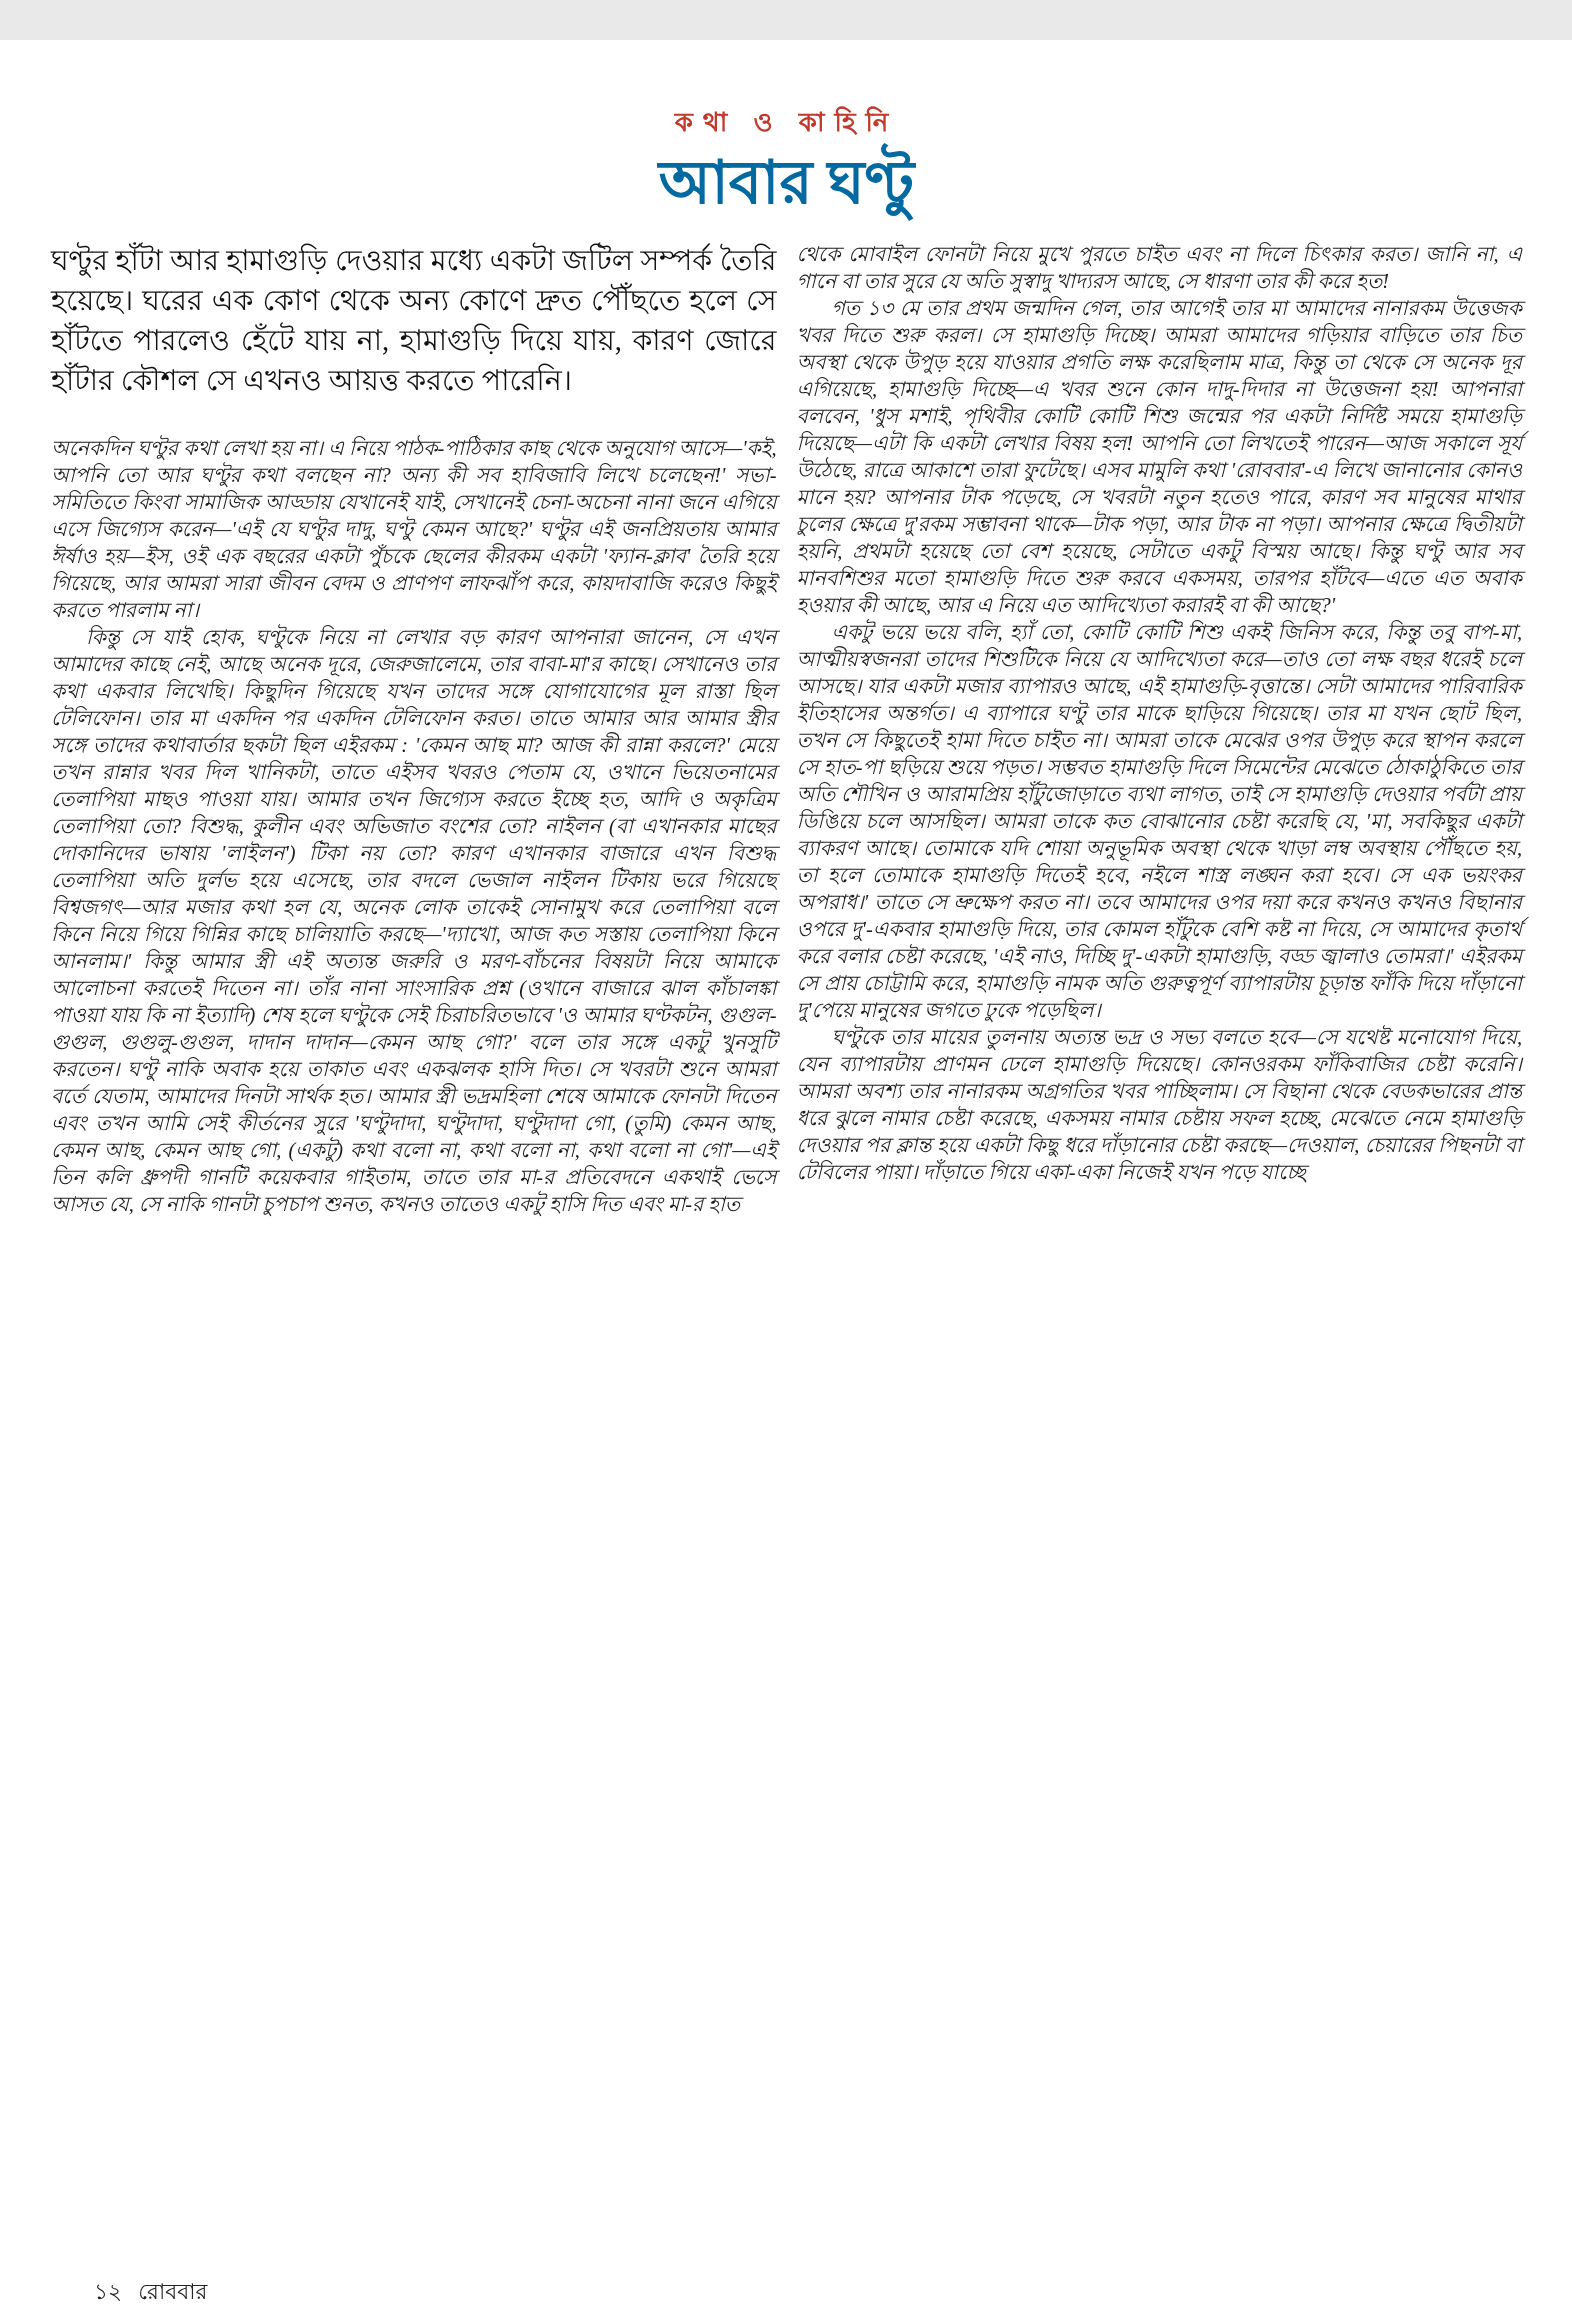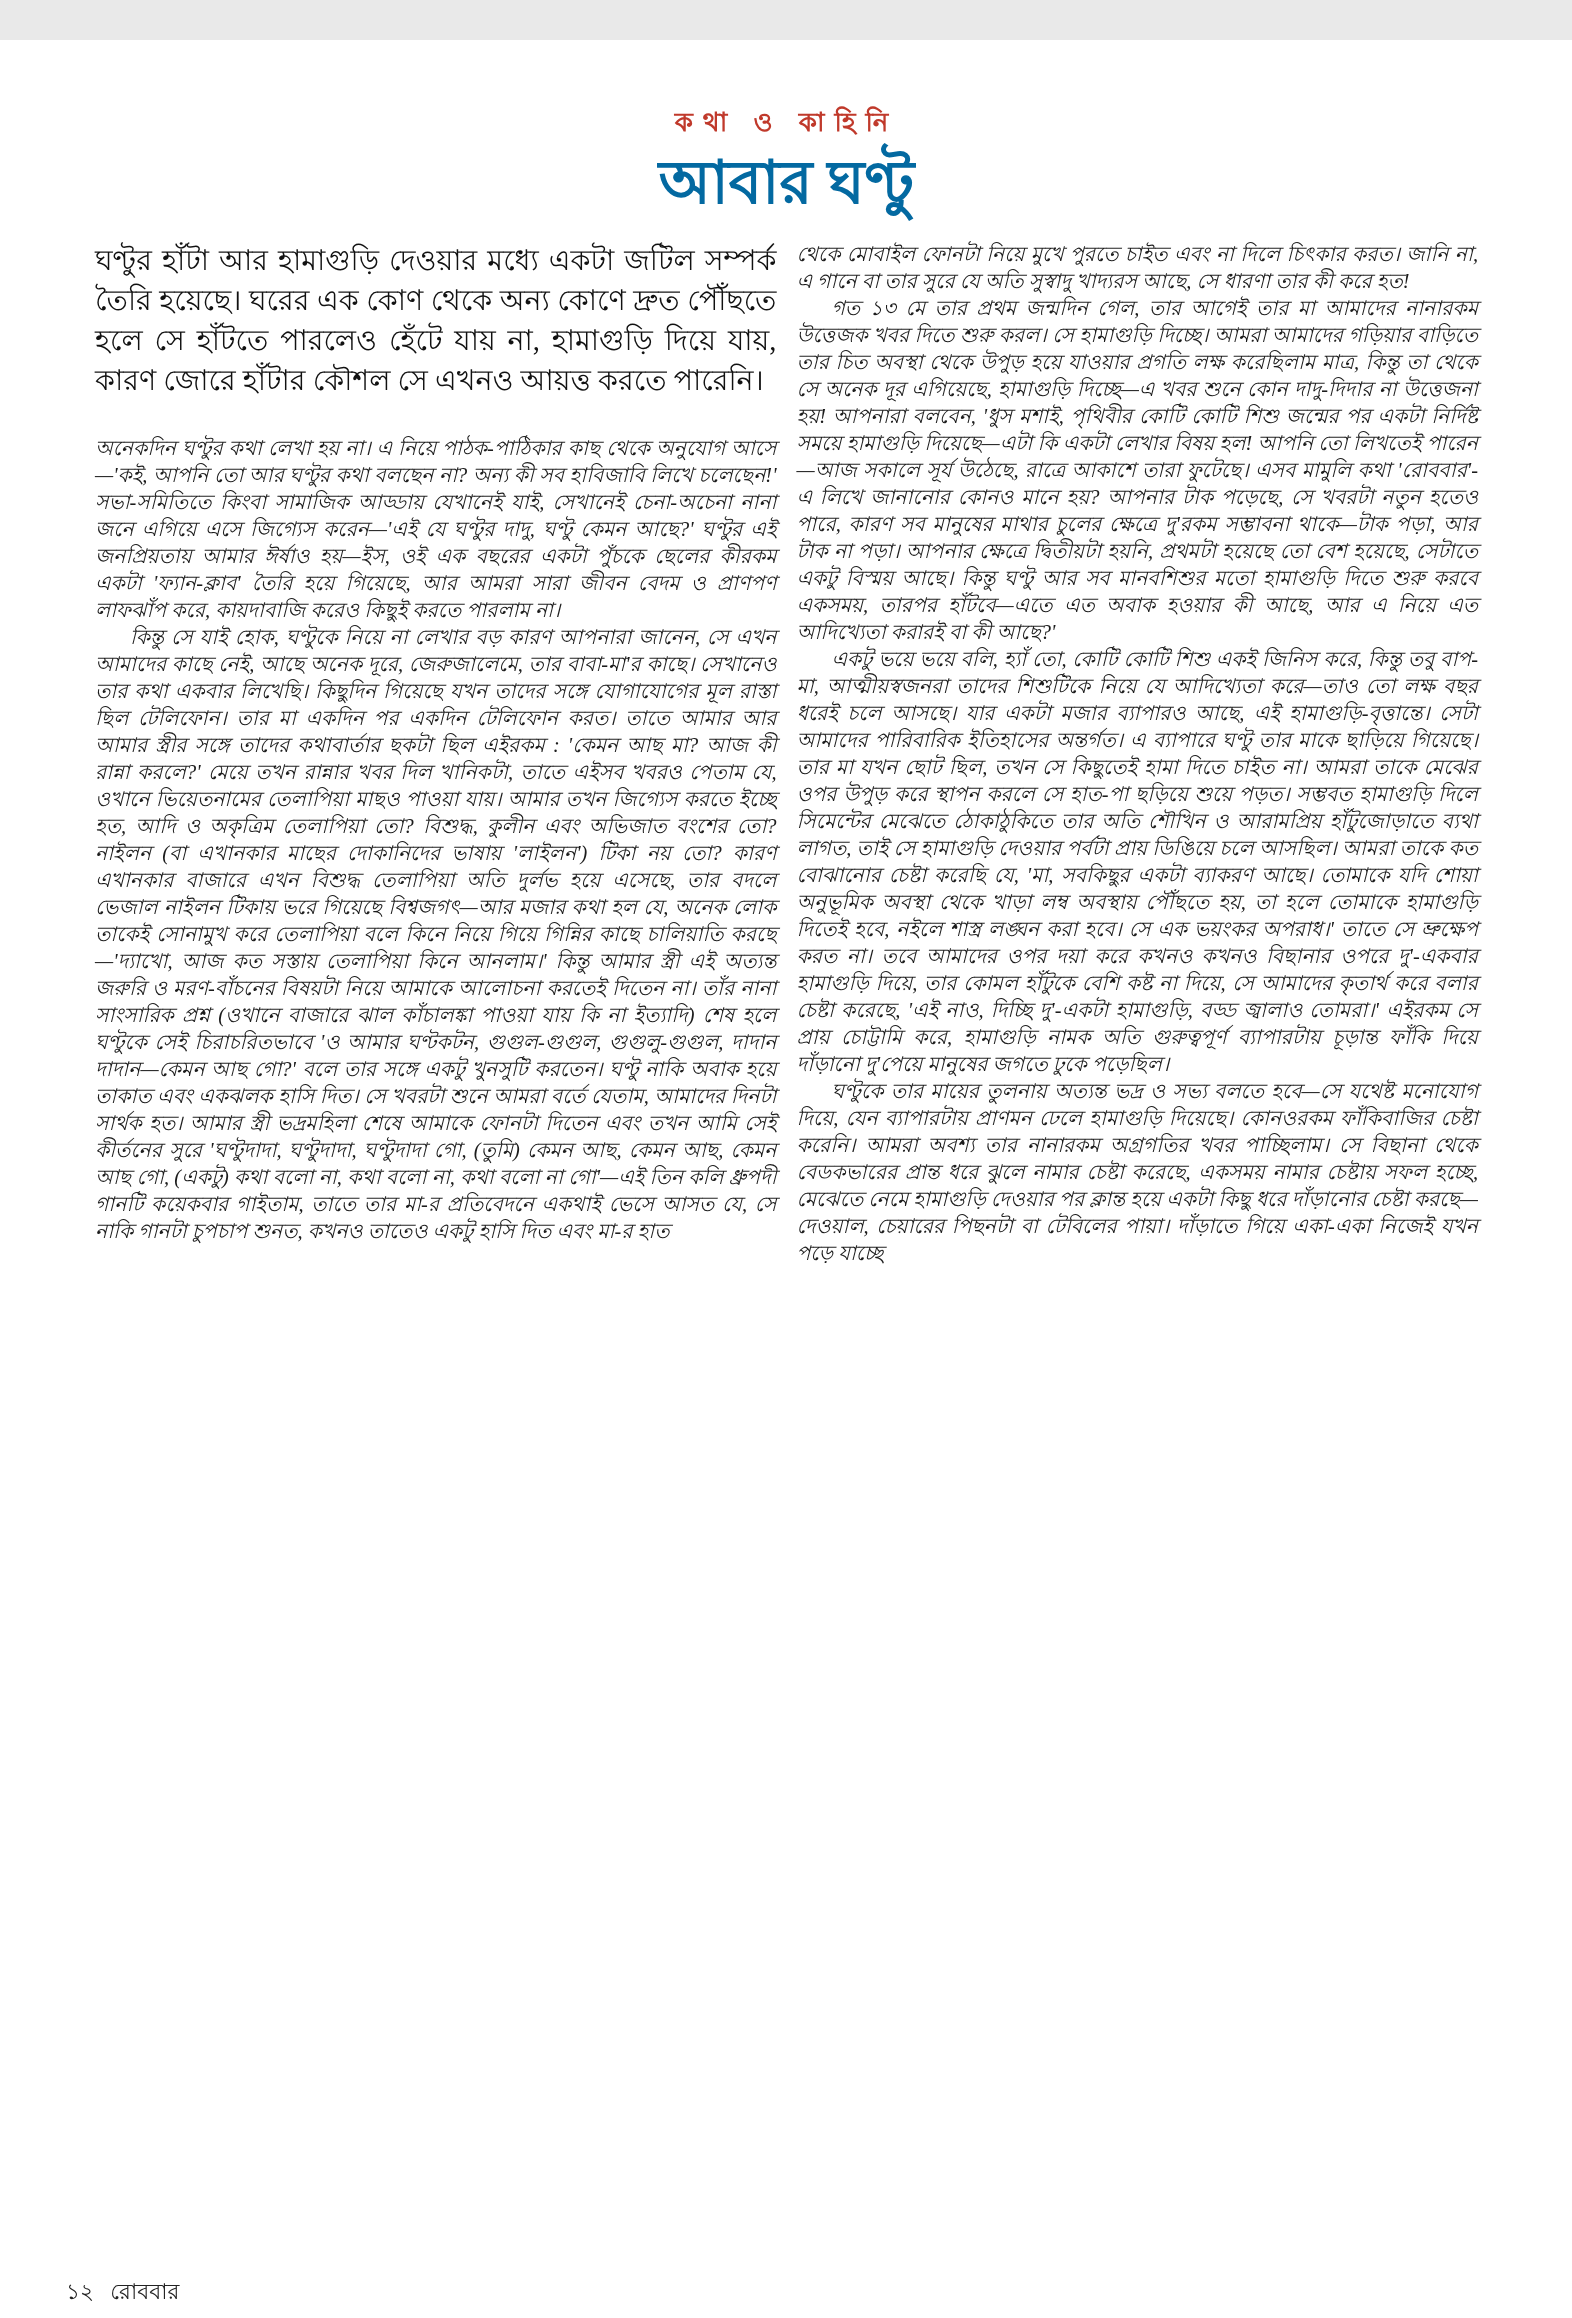--- a/index.html
+++ b/index.html
@@ -30,41 +30,41 @@
   .title {
     margin-top: 6.2px;
     font-size: 60px;
     line-height: 1.05;
     font-weight: 700;
     color: #0369a1;
   }
   .content {
     display: flex;
     gap: 20px;
-    padding: 0 95px;
+    padding: 0 51px;
     margin-top: 26px;
   }
   .col {
     flex: 1 1 0;
     text-align: justify;
     font-size: 20.4px;
     line-height: 27px;
     color: #1c1c1c;
   }
   .lead {
     font-size: 28.5px;
     line-height: 40px;
     margin-bottom: 34px;
     color: #111;
   }
   p.body-para { margin: 0; font-style: italic; }
   p.indent { text-indent: 35px; }
   .footer {
     position: absolute;
-    left: 66px;
+    left: 94px;
     bottom: 48px;
     font-size: 21.6px;
     color: #222;
   }
   .footer .page-num { margin-right: 10.8px; }
 </style>
 </head>
 <body>
 
 <div class="page">

